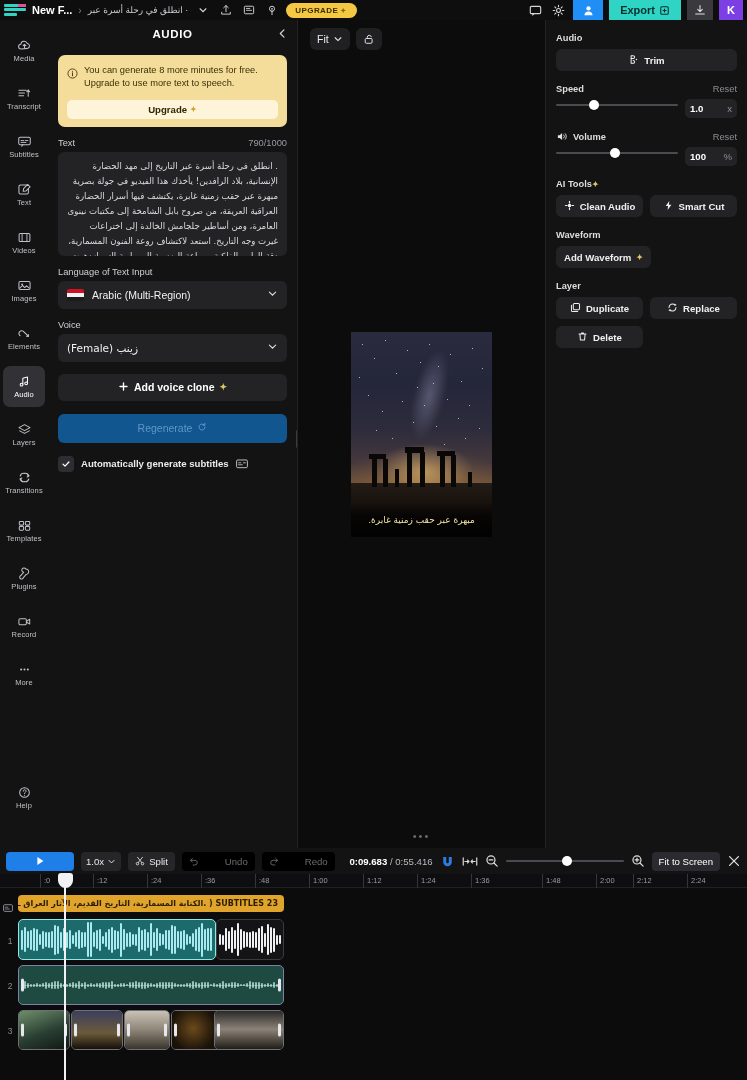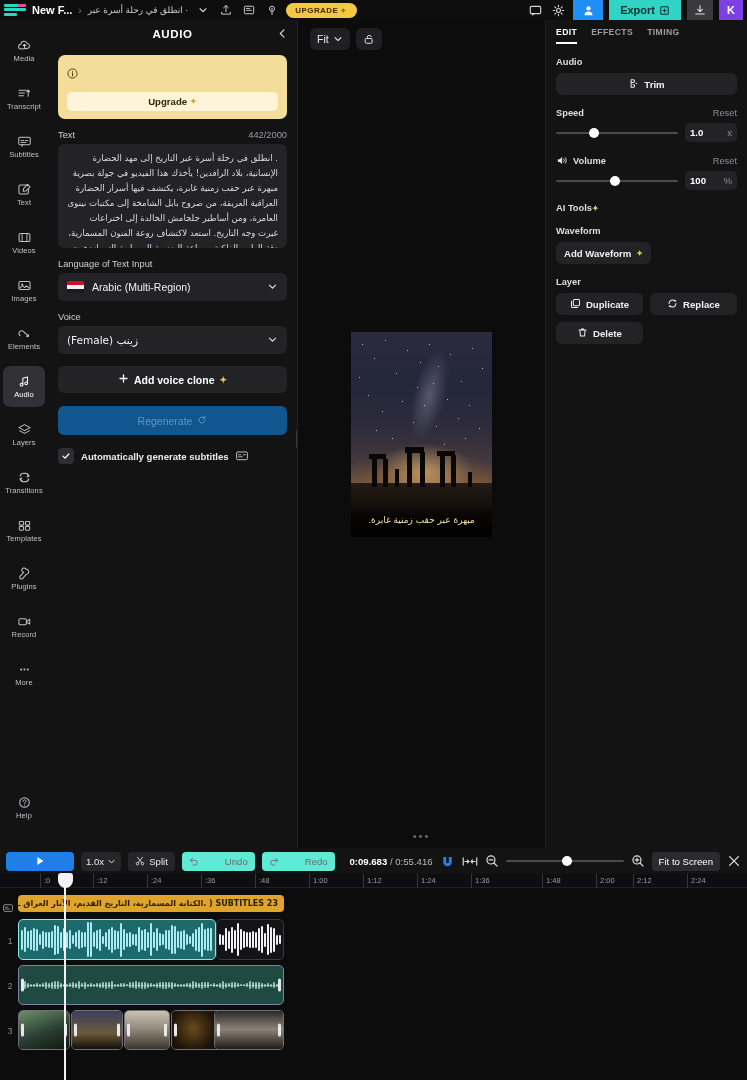--- a/index.html
+++ b/index.html
@@ -73,21 +73,21 @@
     padding-top: 10px;
   }
   .rail-item {
     width: 42px; height: 41px; display: flex; flex-direction: column;
     align-items: center; justify-content: center; gap: 2px;
     border-radius: 7px; color: #c0c0c6; margin-bottom: 7px;
   }
   .rail-item.active { background: #323236; color: #fff; }
   .rail-ic { height: 15px; display: flex; align-items: center; justify-content: center; }
   .rail-lb { font-size: 7.5px; line-height: 1; letter-spacing: .1px; }
-  #rail-help { margin-top: auto; margin-bottom: 20px; }
+  #rail-help { margin-top: auto; margin-bottom: 30px; }
 
   
   #panel {
     position: absolute; top: 20px; left: 48px; width: 250px; bottom: 232px;
     background: #131314; border-right: 1px solid #232326;
     overflow: hidden;
   }
   #panel-head {
     height: 27px; display: flex; align-items: center; justify-content: center;
     position: relative;
@@ -260,21 +260,21 @@
   .ibtn.full { width: 100%; }
   .ibtn .spk { color: #e2c766; font-size: 8px; }
   .ibtn-row { display: flex; gap: 7px; }
   .ibtn-row .ibtn { flex: 1 1 0; }
   .slider-head {
     display: flex; align-items: center; justify-content: space-between;
     margin: 13px 0 5px 0;
   }
   .slider-head .left { display: flex; align-items: center; gap: 5px; font-size: 9.3px; font-weight: 700; color: #dedee2; }
   .slider-head .reset { font-size: 9.3px; color: #8d8d95; }
-  .slider-row { display: flex; align-items: center; gap: 7px; }
+  .slider-row { display: flex; gap: 7px; }
   .track { position: relative; flex: 1 1 auto; height: 12px; }
   .track .rail { position: absolute; top: 5px; left: 0; right: 0; height: 2px; background: #4a4a50; border-radius: 1px; }
   .track .knob { position: absolute; top: 1px; width: 10px; height: 10px; border-radius: 50%; background: #fff; }
   .numbox {
     width: 52px; height: 19px; background: #232326; border-radius: 5px;
     display: flex; align-items: center; justify-content: space-between;
     padding: 0 5px; font-size: 9.6px; font-weight: 700; color: #fff;
   }
   .numbox .unit { color: #8d8d95; font-weight: 400; }
   .vol-ic { color: #e4e4e8; display: flex; }
@@ -293,21 +293,21 @@
   .tsel {
     background: #262629; border-radius: 4px; height: 19px; padding: 0 5px;
     display: flex; align-items: center; gap: 3px; font-size: 9.6px; color: #e8e8ec;
     flex: 0 0 auto;
   }
   .tbtn {
     background: #262629; border-radius: 4px; height: 19px; padding: 0 7px;
     display: flex; align-items: center; gap: 4px; font-size: 9.6px; color: #e8e8ec;
     flex: 0 0 auto;
   }
-  .tbtn.dis { color: #6b6b72; background: #5eead4; gap: 26px; }
+  .tbtn.dis { color: #6b6b72; background: #000000; gap: 26px; }
   #time-code { font-size: 9.6px; color: #b9b9c0; flex: 0 0 auto; margin-left: auto; }
   #time-code b { color: #fff; font-weight: 700; }
   .tb-ic { color: #e0e0e4; display: flex; align-items: center; flex: 0 0 auto; }
   #zoom-track { position: relative; width: 118px; height: 12px; flex: 0 0 auto; }
   #zoom-track .rail { position: absolute; top: 5px; left: 0; right: 0; height: 2px; background: #4a4a50; border-radius: 1px; }
   #zoom-track .knob { position: absolute; top: 1px; left: 48%; width: 10px; height: 10px; border-radius: 50%; background: #fff; }
   #fit-screen {
     background: #2b2b2f; border-radius: 4px; height: 19px; padding: 0 7px;
     display: flex; align-items: center; font-size: 9.6px; color: #fff; flex: 0 0 auto;
   }
@@ -626,30 +626,34 @@
 
     <div id="notice">
       <div id="notice-row">
         <span id="notice-ic">
           <svg width="11" height="11" viewBox="0 0 12 12">
               <circle cx="6" cy="6" r="5" stroke="currentColor" stroke-width="1" fill="none"></circle>
               <path d="M6 5.3v3.1" stroke="currentColor" stroke-width="1.1" stroke-linecap="round"></path>
               <circle cx="6" cy="3.6" r="0.6" fill="currentColor"></circle>
             </svg>
         </span>
+        <div id="notice-txt">
+          <div>You can generate 8 more minutes for free.</div>
+          <div>Upgrade to use more text to speech.</div>
+        </div>
       </div>
       <div id="notice-btn">
         <span>Upgrade</span>
         <span class="spk">✦</span>
       </div>
     </div>
 
     <div class="fld-lbl-row">
       <span class="fld-lbl">Text</span>
-      <span class="fld-count">442/2000</span>
+      <span class="fld-count">790/1000</span>
     </div>
     <div id="text-area">
       <p>. انطلق في رحلة أسرة عبر التاريخ إلى مهد الحضارة الإنسانية، بلاد الرافدين! يأخذك هذا الفيديو في جولة بصرية مبهرة عبر حقب زمنية غابرة، يكتشف فيها أسرار الحضارة العراقية العريقة، من صروح بابل الشامخة إلى مكتبات نينوى العامرة، ومن أساطير جلجامش الخالدة إلى اختراعات غيرت وجه التاريخ. استعد لاكتشاف روعة الفنون المسمارية، دقة العلوم الفلكية، وبراعة الهندسة المعمارية التي ازدهرت في بلاد ما بين النهرين. لتشكل</p>
     </div>
 
     <div class="sel-lbl">Language of Text Input</div>
     <div class="sel">
       <span class="flag">
           <i></i>
           <i></i>
@@ -780,25 +784,20 @@
         <div id="sub-band">
           <span id="sub-text">مبهرة عبر حقب زمنية غابرة.</span>
         </div>
       </div>
     </div>
 
     <div id="stage-dots">•••</div>
   </div>
 
   <div id="inspector">
-    <div id="insp-tabs">
-      <div class="itab active">EDIT</div>
-      <div class="itab">EFFECTS</div>
-      <div class="itab">TIMING</div>
-    </div>
 
     <div class="sec-lbl">Audio</div>
     <div class="ibtn full">
       <span>
         <svg width="11" height="11" viewBox="0 0 12 12">
             <path d="M3.4 1.8v8.4M3.4 1.8h2.2a1.6 1.6 0 010 3.2H3.4M3.4 10.2h2.2a1.6 1.6 0 000-3.2" stroke="currentColor" stroke-width="1.1" fill="none" stroke-linecap="round" stroke-linejoin="round"></path>
             <circle cx="9.2" cy="6" r="0.8" fill="currentColor"></circle>
           </svg>
       </span>
       <span>Trim</span>
@@ -837,20 +836,39 @@
         <span class="knob" id="vol-knob" style="left: 44%;"></span>
       </span>
       <span class="numbox">
         <span>100</span>
         <span class="unit">%</span>
       </span>
     </div>
 
     <div class="sec-lbl">
       <span>AI Tools</span><span class="spk">✦</span>
+    </div>
+    <div class="ibtn-row">
+      <div class="ibtn">
+        <span>
+          <svg width="11" height="11" viewBox="0 0 12 12">
+              <path d="M1.6 6h1.8M8.6 6h1.8M6 1.6v1.8M6 8.6v1.8" stroke="currentColor" stroke-width="1.3" stroke-linecap="round"></path>
+              <rect x="4.4" y="4.4" width="3.2" height="3.2" rx="0.6" fill="currentColor"></rect>
+            </svg>
+        </span>
+        <span>Clean Audio</span>
+      </div>
+      <div class="ibtn">
+        <span>
+          <svg width="11" height="11" viewBox="0 0 12 12">
+              <path d="M6.9 1.2L3 6.6h2.5L5 10.8 9.2 5.3H6.4z" fill="currentColor"></path>
+            </svg>
+        </span>
+        <span>Smart Cut</span>
+      </div>
     </div>
 
     <div class="sec-lbl">Waveform</div>
     <div class="ibtn" style="width:95px">
       <span>Add Waveform</span>
       <span class="spk">✦</span>
     </div>
 
     <div class="sec-lbl">Layer</div>
     <div class="ibtn-row">

